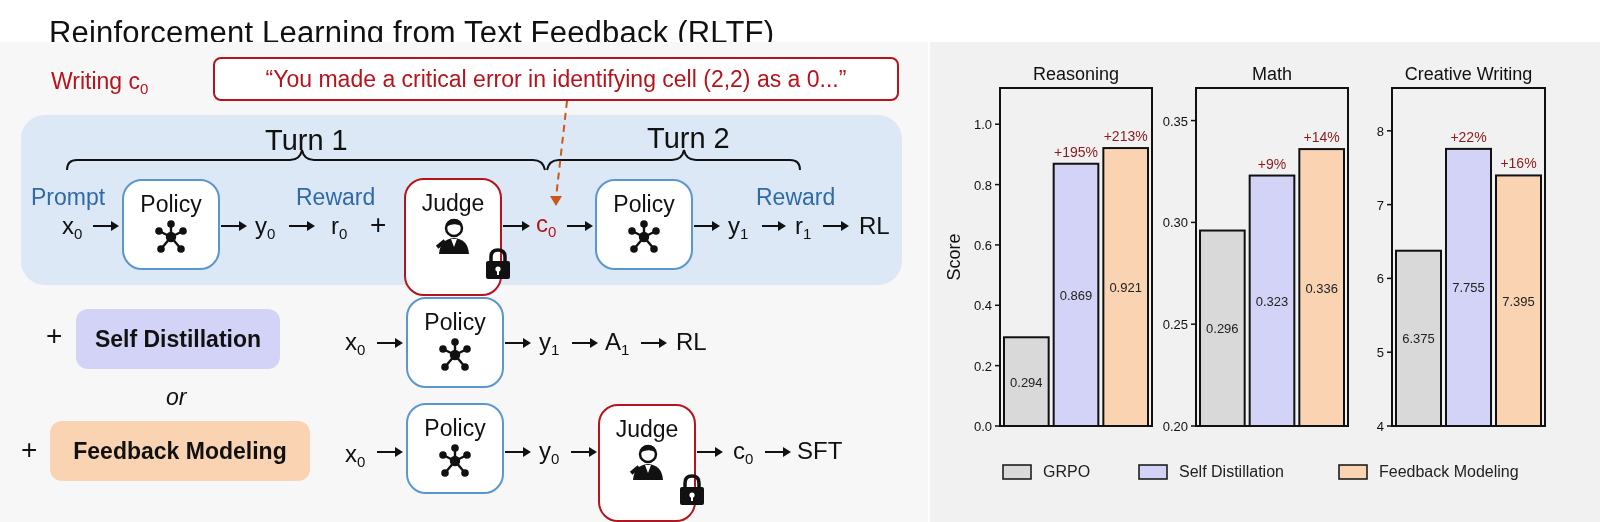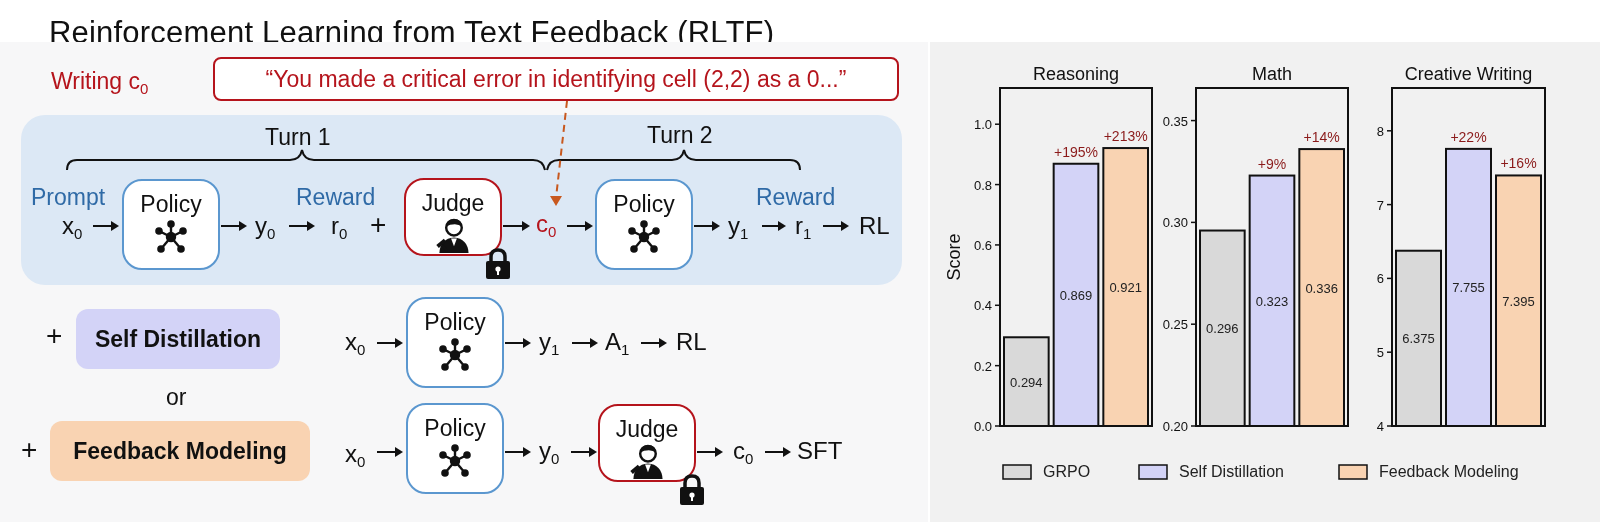--- a/index.html
+++ b/index.html
@@ -7,30 +7,30 @@
   .abs { position:absolute; }
   #title { left:20px; top:15px; font-size:31px; font-weight:normal; letter-spacing:0.2px; white-space:nowrap;margin-left:29px; }
   #left-panel { left:0; top:42px; width:928px; height:480px; background:#f7f7f8; }
   #right-panel { left:930px; top:42px; width:670px; height:480px; background:#f1f1f1; }
   .red-label { color:#b5141c; font-size:23px; white-space:nowrap; }
   .blue-label { color:#2f6aa6; font-size:23px; white-space:nowrap;text-align:center; }
   .feedback-box { left:213px; top:57px; width:686px; height:44px; border:2px solid #b5141c; border-radius:8px; background:#fff; box-sizing:border-box; display:flex; align-items:center; justify-content:center; color:#b5141c; font-size:23px; white-space:nowrap; }
   .turn-panel { left:21px; top:115px; width:881px; height:170px; background:#dce8f5; border-radius:24px; }
   .box { position:absolute; box-sizing:border-box; background:#fff; border-radius:20px; display:flex; flex-direction:column; align-items:center; }
   .policy-box { border:2px solid #5b97cf; width:98px; height:91px; }
-  .judge-box { border:2px solid #b5141c; width:98px; height:78px; }
+  .judge-box { border:2px solid #b5141c; width:98px; height:118px; }
   .box .lbl { font-size:23px; margin-top:10px; }
   .sym { font-size:24px; white-space:nowrap; position:absolute; }
   .sym sub { font-size:15px; vertical-align:-5px; }
   .arrow { position:absolute; height:2px; background:#111; }
   .arrow::after { content:""; position:absolute; right:-2px; top:-4px; border-left:8px solid #111; border-top:5px solid transparent; border-bottom:5px solid transparent; }
   .method-pill { position:absolute; border-radius:12px; display:flex; align-items:center; justify-content:center; font-weight:bold; font-size:23px; }
   .plus { position:absolute; font-size:28px; }
-  .or-label { position:absolute; font-size:23px; }
-  .turn-label { position:absolute; font-size:23px; }
+  .or-label { position:absolute; font-style:italic; font-size:23px; }
+  .turn-label { position:absolute; font-size:29px; }
   .chart-svg { position:absolute; left:930px; top:42px; }
   svg text { font-family:"Liberation Sans", sans-serif; }
 </style>
 </head>
 <body>
 
 <div id="title" class="abs">Reinforcement Learning from Text Feedback (RLTF)</div>
 <div id="left-panel" class="abs"></div>
 <div id="right-panel" class="abs"></div>
 

